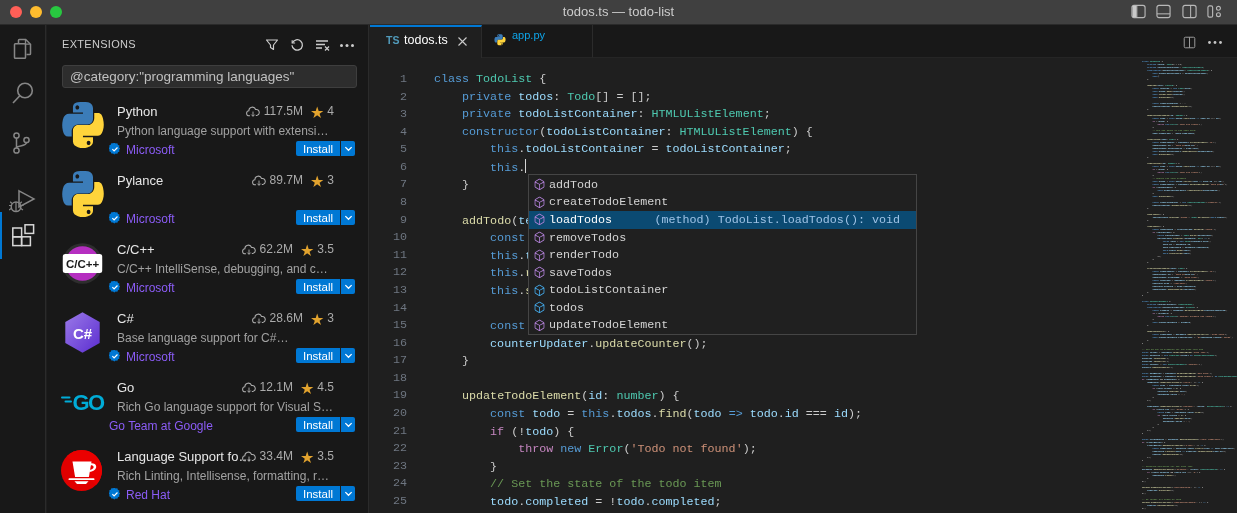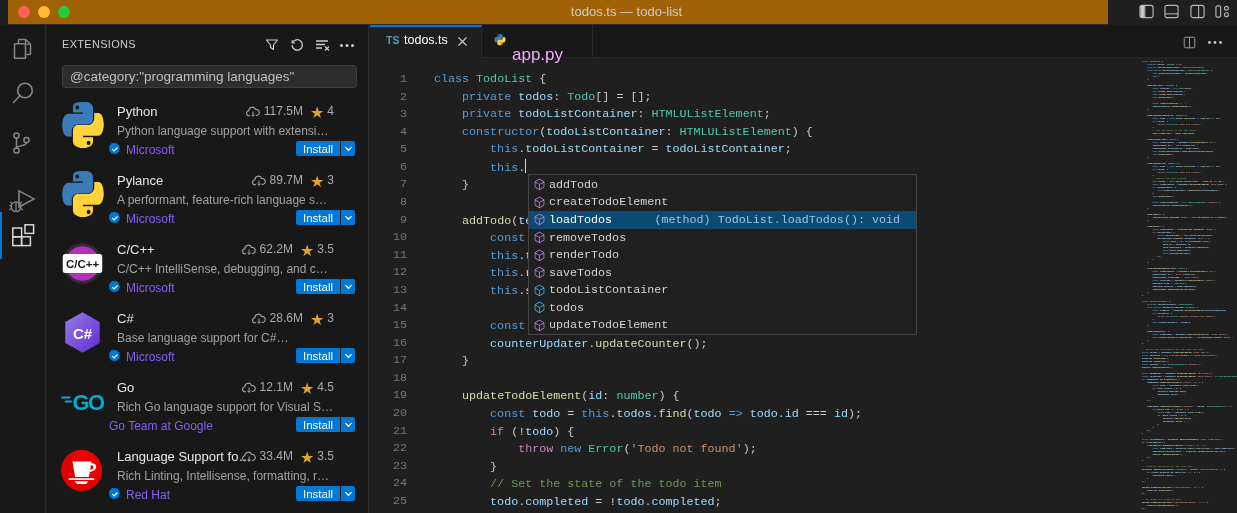--- a/index.html
+++ b/index.html
@@ -1,17 +1,17 @@
 <!DOCTYPE html>
 <html><head><meta charset="utf-8">
 <style>
 *{margin:0;padding:0;box-sizing:border-box}
 html,body{width:1237px;height:513px;overflow:hidden;background:#1f1f1f;font-family:"Liberation Sans",sans-serif}
 .abs{position:absolute}
-#titlebar{position:absolute;left:8px;top:0;width:1100px;height:25px;background:#a16207;border-bottom:1px solid #2a2a2a}
+#titlebar{position:absolute;left:0;top:0;width:1237px;height:25px;background:#404040;border-bottom:1px solid #2a2a2a}
 .tl{position:absolute;top:6px;width:12px;height:12px;border-radius:50%}
 #title{position:absolute;top:4px;left:0;width:1237px;text-align:center;font-size:13px;color:#cccccc}
 #activitybar{position:absolute;left:0;top:25px;width:46px;height:488px;background:#181818;border-right:1px solid #2b2b2b}
 #sidebar{position:absolute;left:47px;top:25px;width:322px;height:488px;background:#181818;border-right:1px solid #2b2b2b}
 #tabbar{position:absolute;left:370px;top:25px;width:867px;height:33px;background:#181818;border-bottom:1px solid #252525}
 .tab-active{position:absolute;left:0px;top:0px;width:112px;height:33px;background:#1f1f1f;border-top:2px solid #0078d4;border-right:1px solid #2b2b2b}
 .tab-inactive{position:absolute;left:113px;top:0px;width:110px;height:33px;background:#181818;border-right:1px solid #2b2b2b;border-bottom:1px solid #252525}
 pre{font-family:"Liberation Mono",monospace;font-size:11.7px;line-height:17.58px}
 .k{color:#569cd6}.c{color:#c586c0}.t{color:#4ec9b0}.v{color:#9cdcfe}.f{color:#dcdcaa}.s{color:#ce9178}.m{color:#6a9955}.n{color:#b5cea8}
 #gutter{position:absolute;left:370px;top:71px;width:37px;text-align:right;color:#6e7681}
@@ -141,21 +141,20 @@
           <svg style="position:absolute;left:-4.5px;top:-1.6px" width="52" height="58" viewBox="0 0 128 128" preserveAspectRatio="none">
             <path fill="#3b7cb8" d="M63.391 1.988c-4.222.02-8.252.379-11.8 1.007-10.45 1.846-12.346 5.71-12.346 12.837v9.411h24.693v3.137H29.977c-7.176 0-13.46 4.313-15.426 12.521-2.268 9.405-2.368 15.275 0 25.096 1.755 7.311 5.947 12.519 13.124 12.519h8.491V67.234c0-8.151 7.051-15.34 15.426-15.34h24.665c6.866 0 12.346-5.654 12.346-12.548V15.833c0-6.693-5.646-11.72-12.346-12.837-4.244-.706-8.645-1.027-12.866-1.008zM50.037 9.557c2.55 0 4.634 2.117 4.634 4.721 0 2.593-2.083 4.69-4.634 4.69-2.56 0-4.633-2.097-4.633-4.69-.001-2.604 2.073-4.721 4.633-4.721z"></path>
             <path fill="#ffd43b" d="M91.682 28.38v9.18c0 8.5-7.208 15.655-15.426 15.655H51.591c-6.756 0-12.346 5.783-12.346 12.549v23.515c0 6.691 5.818 10.628 12.346 12.547 7.816 2.297 15.312 2.713 24.665 0 6.216-1.801 12.346-5.423 12.346-12.547v-9.412H63.938v-3.138h37.012c7.176 0 9.852-5.005 12.348-12.519 2.578-7.735 2.467-15.174 0-25.096-1.774-7.145-5.161-12.521-12.348-12.521h-9.268zM77.809 87.927c2.561 0 4.634 2.097 4.634 4.692 0 2.602-2.074 4.719-4.634 4.719-2.55 0-4.633-2.117-4.633-4.719 0-2.595 2.083-4.692 4.633-4.692z"></path>
           </svg>
         </div>
     <div class="extname" style="max-width:190px;overflow:hidden">Pylance</div>
     <div class="stats"><svg width="14" height="12" viewBox="0 0 16 14" fill="none" stroke="#ababab" stroke-width="1.2" style="margin-right:4px">
             <path d="M4.5 11.5h-1a3 3 0 0 1-.3-5.98A4 4 0 0 1 11 4.1a3.5 3.5 0 0 1 1.5 6.9h-1.2"></path>
             <path d="M8 6.5v5.5M8 12l-2-2M8 12l2-2" stroke-width="1.1"></path>
           </svg>89.7M<span class="star">★</span>3</div>
-    <div class="extdesc">A performant, feature-rich language s…</div>
     <div class="extpub"><svg width="12" height="12" viewBox="0 0 16 16" style="margin-right:5px">
             <path fill="#0078d4" d="M8 0l2 1.6 2.5-.3.9 2.4 2.3 1-.5 2.5L16.6 9l-1.4 2.1.5 2.5-2.3 1-.9 2.4-2.5-.3L8 18l-2-1.6-2.5.3-.9-2.4-2.3-1 .5-2.5L-.6 9 .8 6.9.3 4.4l2.3-1 .9-2.4 2.5.3z" transform="scale(.89) translate(0,-0.8)"></path>
             <path d="M4.5 8.2l2.3 2.3 4.5-4.5" stroke="#fff" stroke-width="1.6" fill="none"></path>
           </svg>Microsoft</div>
     <div class="install">
           <div class="main">Install</div>
           <div class="chev">
             <svg width="9" height="9" viewBox="0 0 10 10" fill="none" stroke="#fff" stroke-width="1.4">
               <path d="M1.5 3.5 5 7l3.5-3.5"></path>
             </svg>
@@ -287,21 +286,21 @@
   <div class="tab-inactive"></div>
   <div class="abs" style="left:16px;top:9px;font-size:10.5px;font-weight:bold;color:#519aba">TS</div>
   <div class="abs" style="left:34px;top:8px;font-size:12.5px;color:#ffffff">todos.ts</div>
   <svg class="abs" style="left:87px;top:11px" width="11" height="11" viewBox="0 0 11 11" stroke="#cccccc" stroke-width="1.1">
       <path d="M1.5 1.5l8 8M9.5 1.5l-8 8"></path>
     </svg>
   <svg class="abs" style="left:123px;top:9px" width="14" height="14" viewBox="0 0 128 128">
       <path fill="#3b7cb8" d="M63.391 1.988c-4.222.02-8.252.379-11.8 1.007-10.45 1.846-12.346 5.71-12.346 12.837v9.411h24.693v3.137H29.977c-7.176 0-13.46 4.313-15.426 12.521-2.268 9.405-2.368 15.275 0 25.096 1.755 7.311 5.947 12.519 13.124 12.519h8.491V67.234c0-8.151 7.051-15.34 15.426-15.34h24.665c6.866 0 12.346-5.654 12.346-12.548V15.833c0-6.693-5.646-11.72-12.346-12.837-4.244-.706-8.645-1.027-12.866-1.008zM50.037 9.557c2.55 0 4.634 2.117 4.634 4.721 0 2.593-2.083 4.69-4.634 4.69-2.56 0-4.633-2.097-4.633-4.69-.001-2.604 2.073-4.721 4.633-4.721z"></path>
       <path fill="#ffd43b" d="M91.682 28.38v9.18c0 8.5-7.208 15.655-15.426 15.655H51.591c-6.756 0-12.346 5.783-12.346 12.549v23.515c0 6.691 5.818 10.628 12.346 12.547 7.816 2.297 15.312 2.713 24.665 0 6.216-1.801 12.346-5.423 12.346-12.547v-9.412H63.938v-3.138h37.012c7.176 0 9.852-5.005 12.348-12.519 2.578-7.735 2.467-15.174 0-25.096-1.774-7.145-5.161-12.521-12.348-12.521h-9.268zM77.809 87.927c2.561 0 4.634 2.097 4.634 4.692 0 2.602-2.074 4.719-4.634 4.719-2.55 0-4.633-2.117-4.633-4.719 0-2.595 2.083-4.692 4.633-4.692z"></path>
     </svg>
-  <div class="abs" style="left:142px;top:20px;font-size:17px;color:#f0abfc">app.py</div>
+  <div class="abs" style="left:142px;top:4px;font-size:11px;color:#0ea5e9">app.py</div>
   <svg class="abs" style="left:813px;top:11px" width="13" height="13" viewBox="0 0 16 16" fill="none" stroke="#9d9d9d" stroke-width="1.2">
       <rect x="1.5" y="1.5" width="13" height="13" rx="1.5"></rect>
       <path d="M8 1.5v13"></path>
     </svg>
   <svg class="abs" style="left:837px;top:12px" width="16" height="16" viewBox="0 0 16 16" fill="#c5c5c5">
       <circle cx="2.5" cy="5.5" r="1.4"></circle>
       <circle cx="8" cy="5.5" r="1.4"></circle>
       <circle cx="13.5" cy="5.5" r="1.4"></circle>
     </svg>
 </div>

